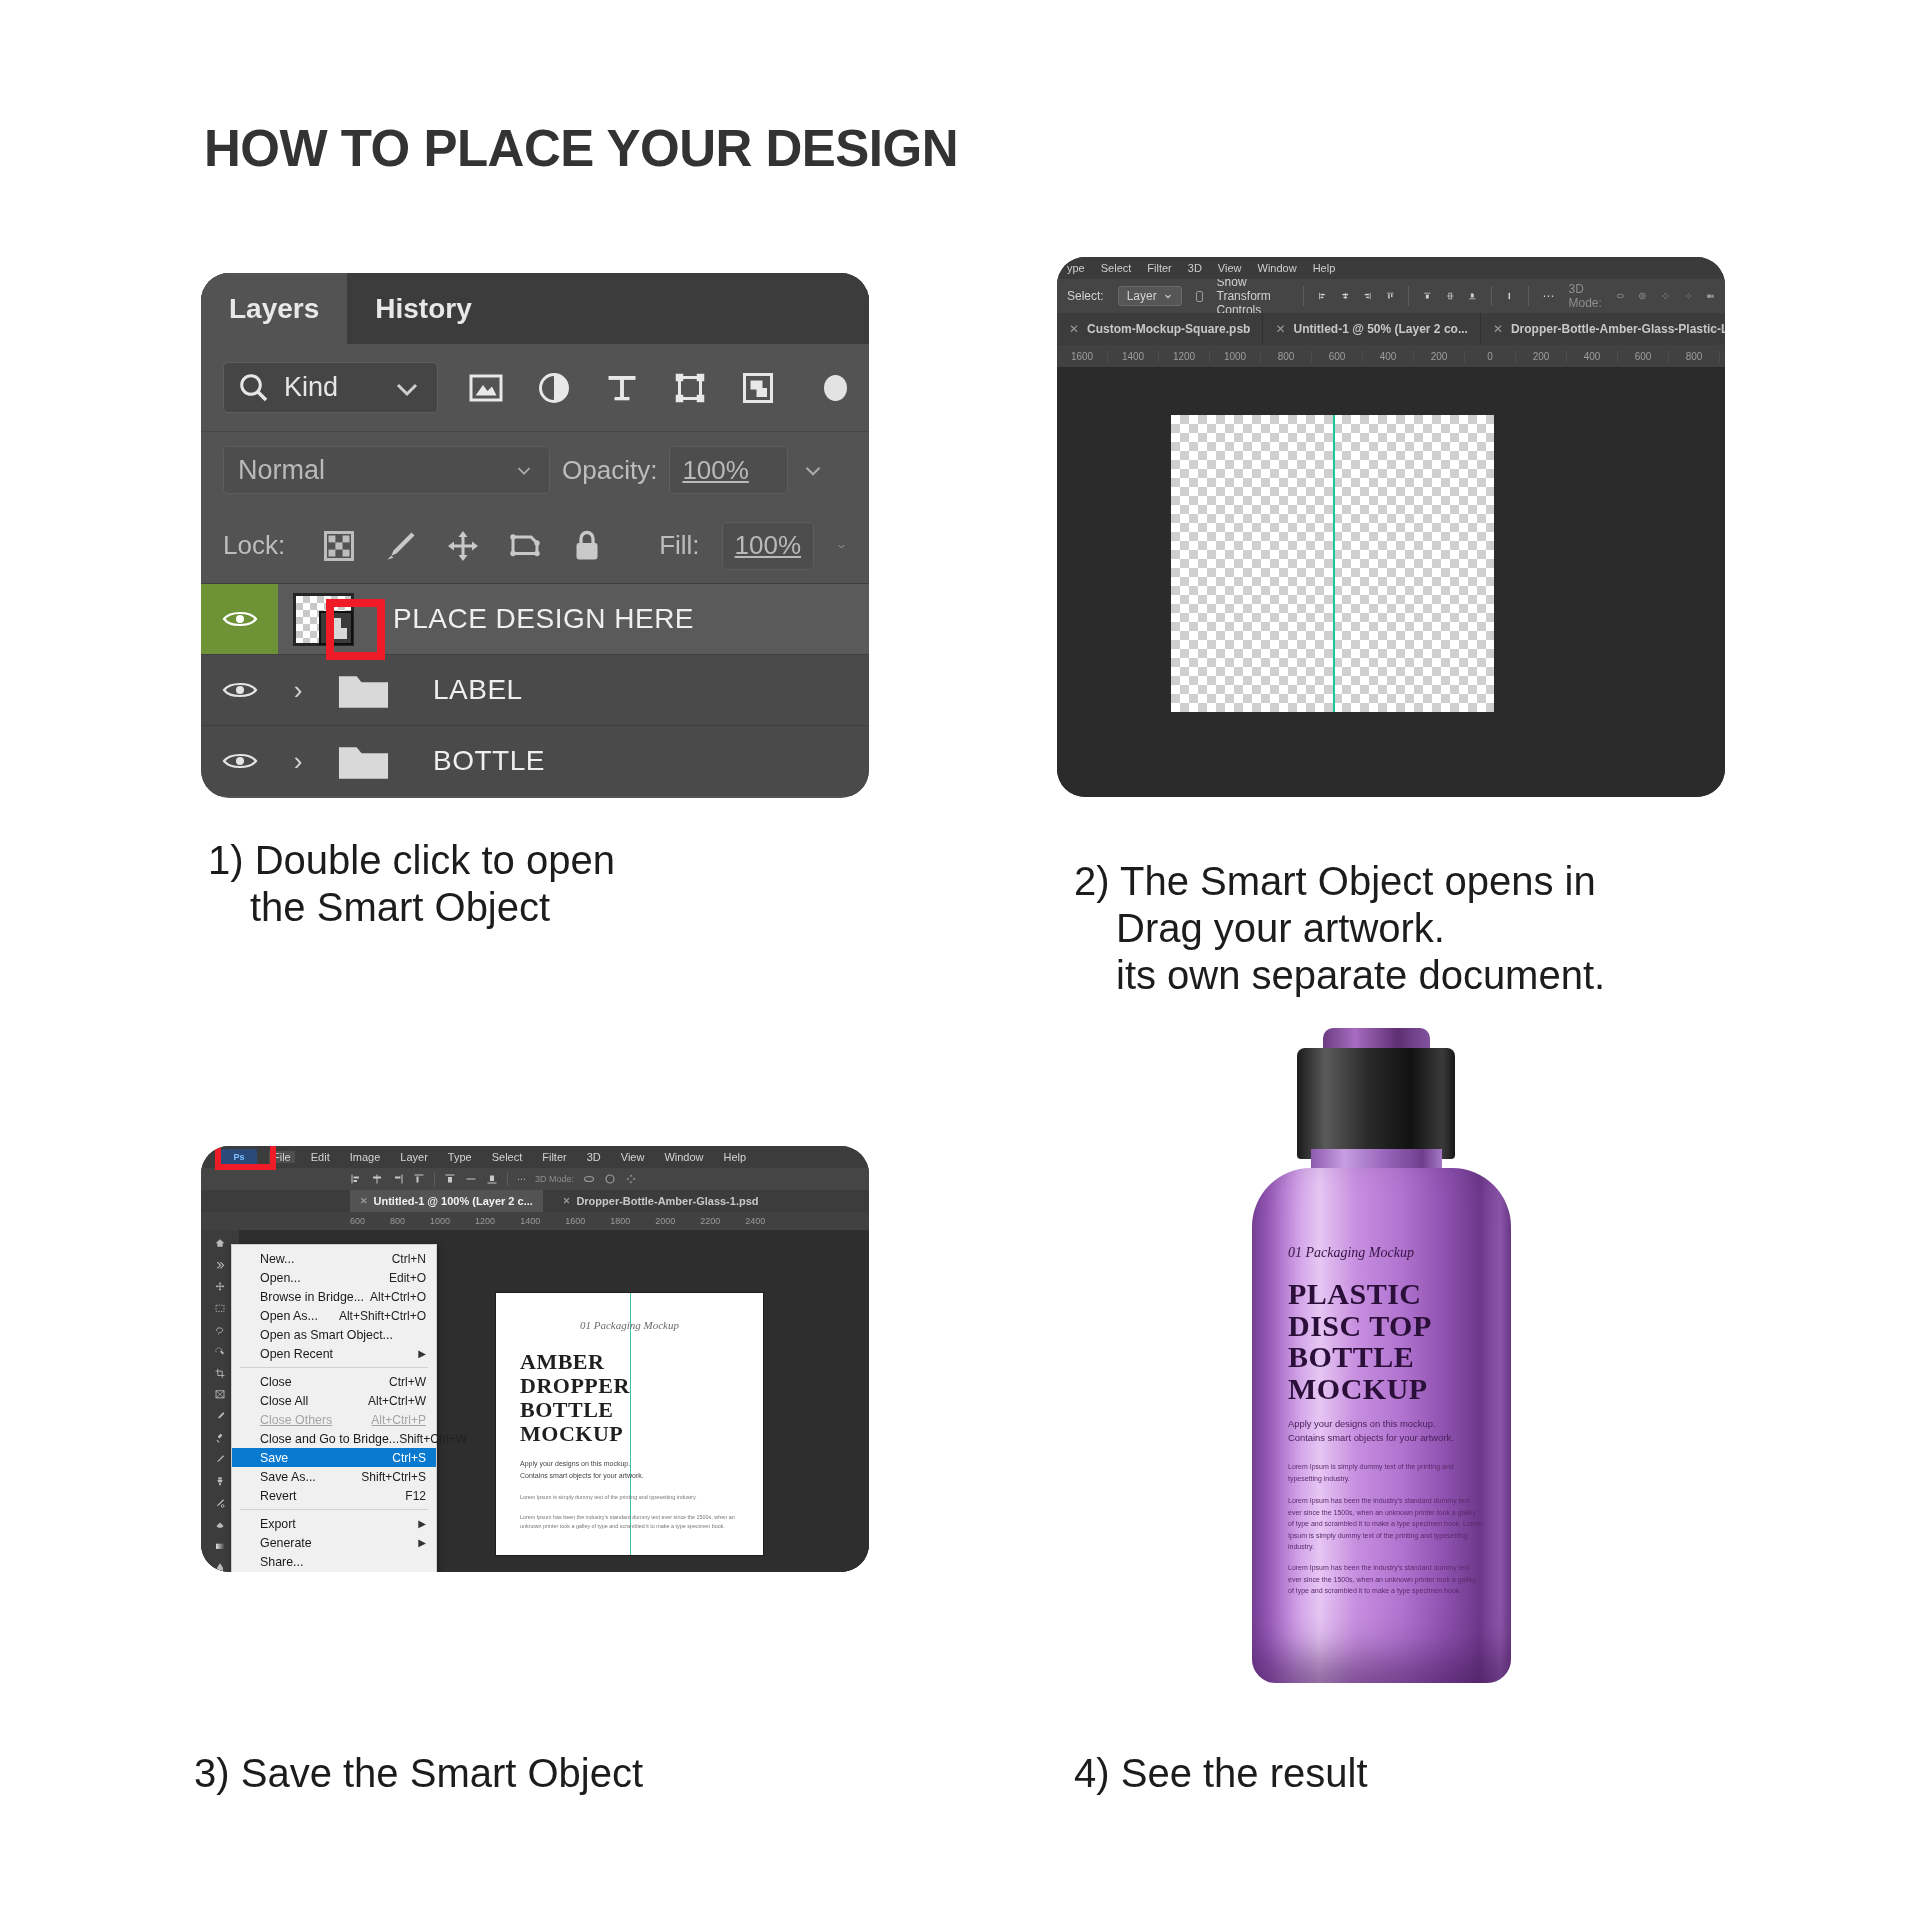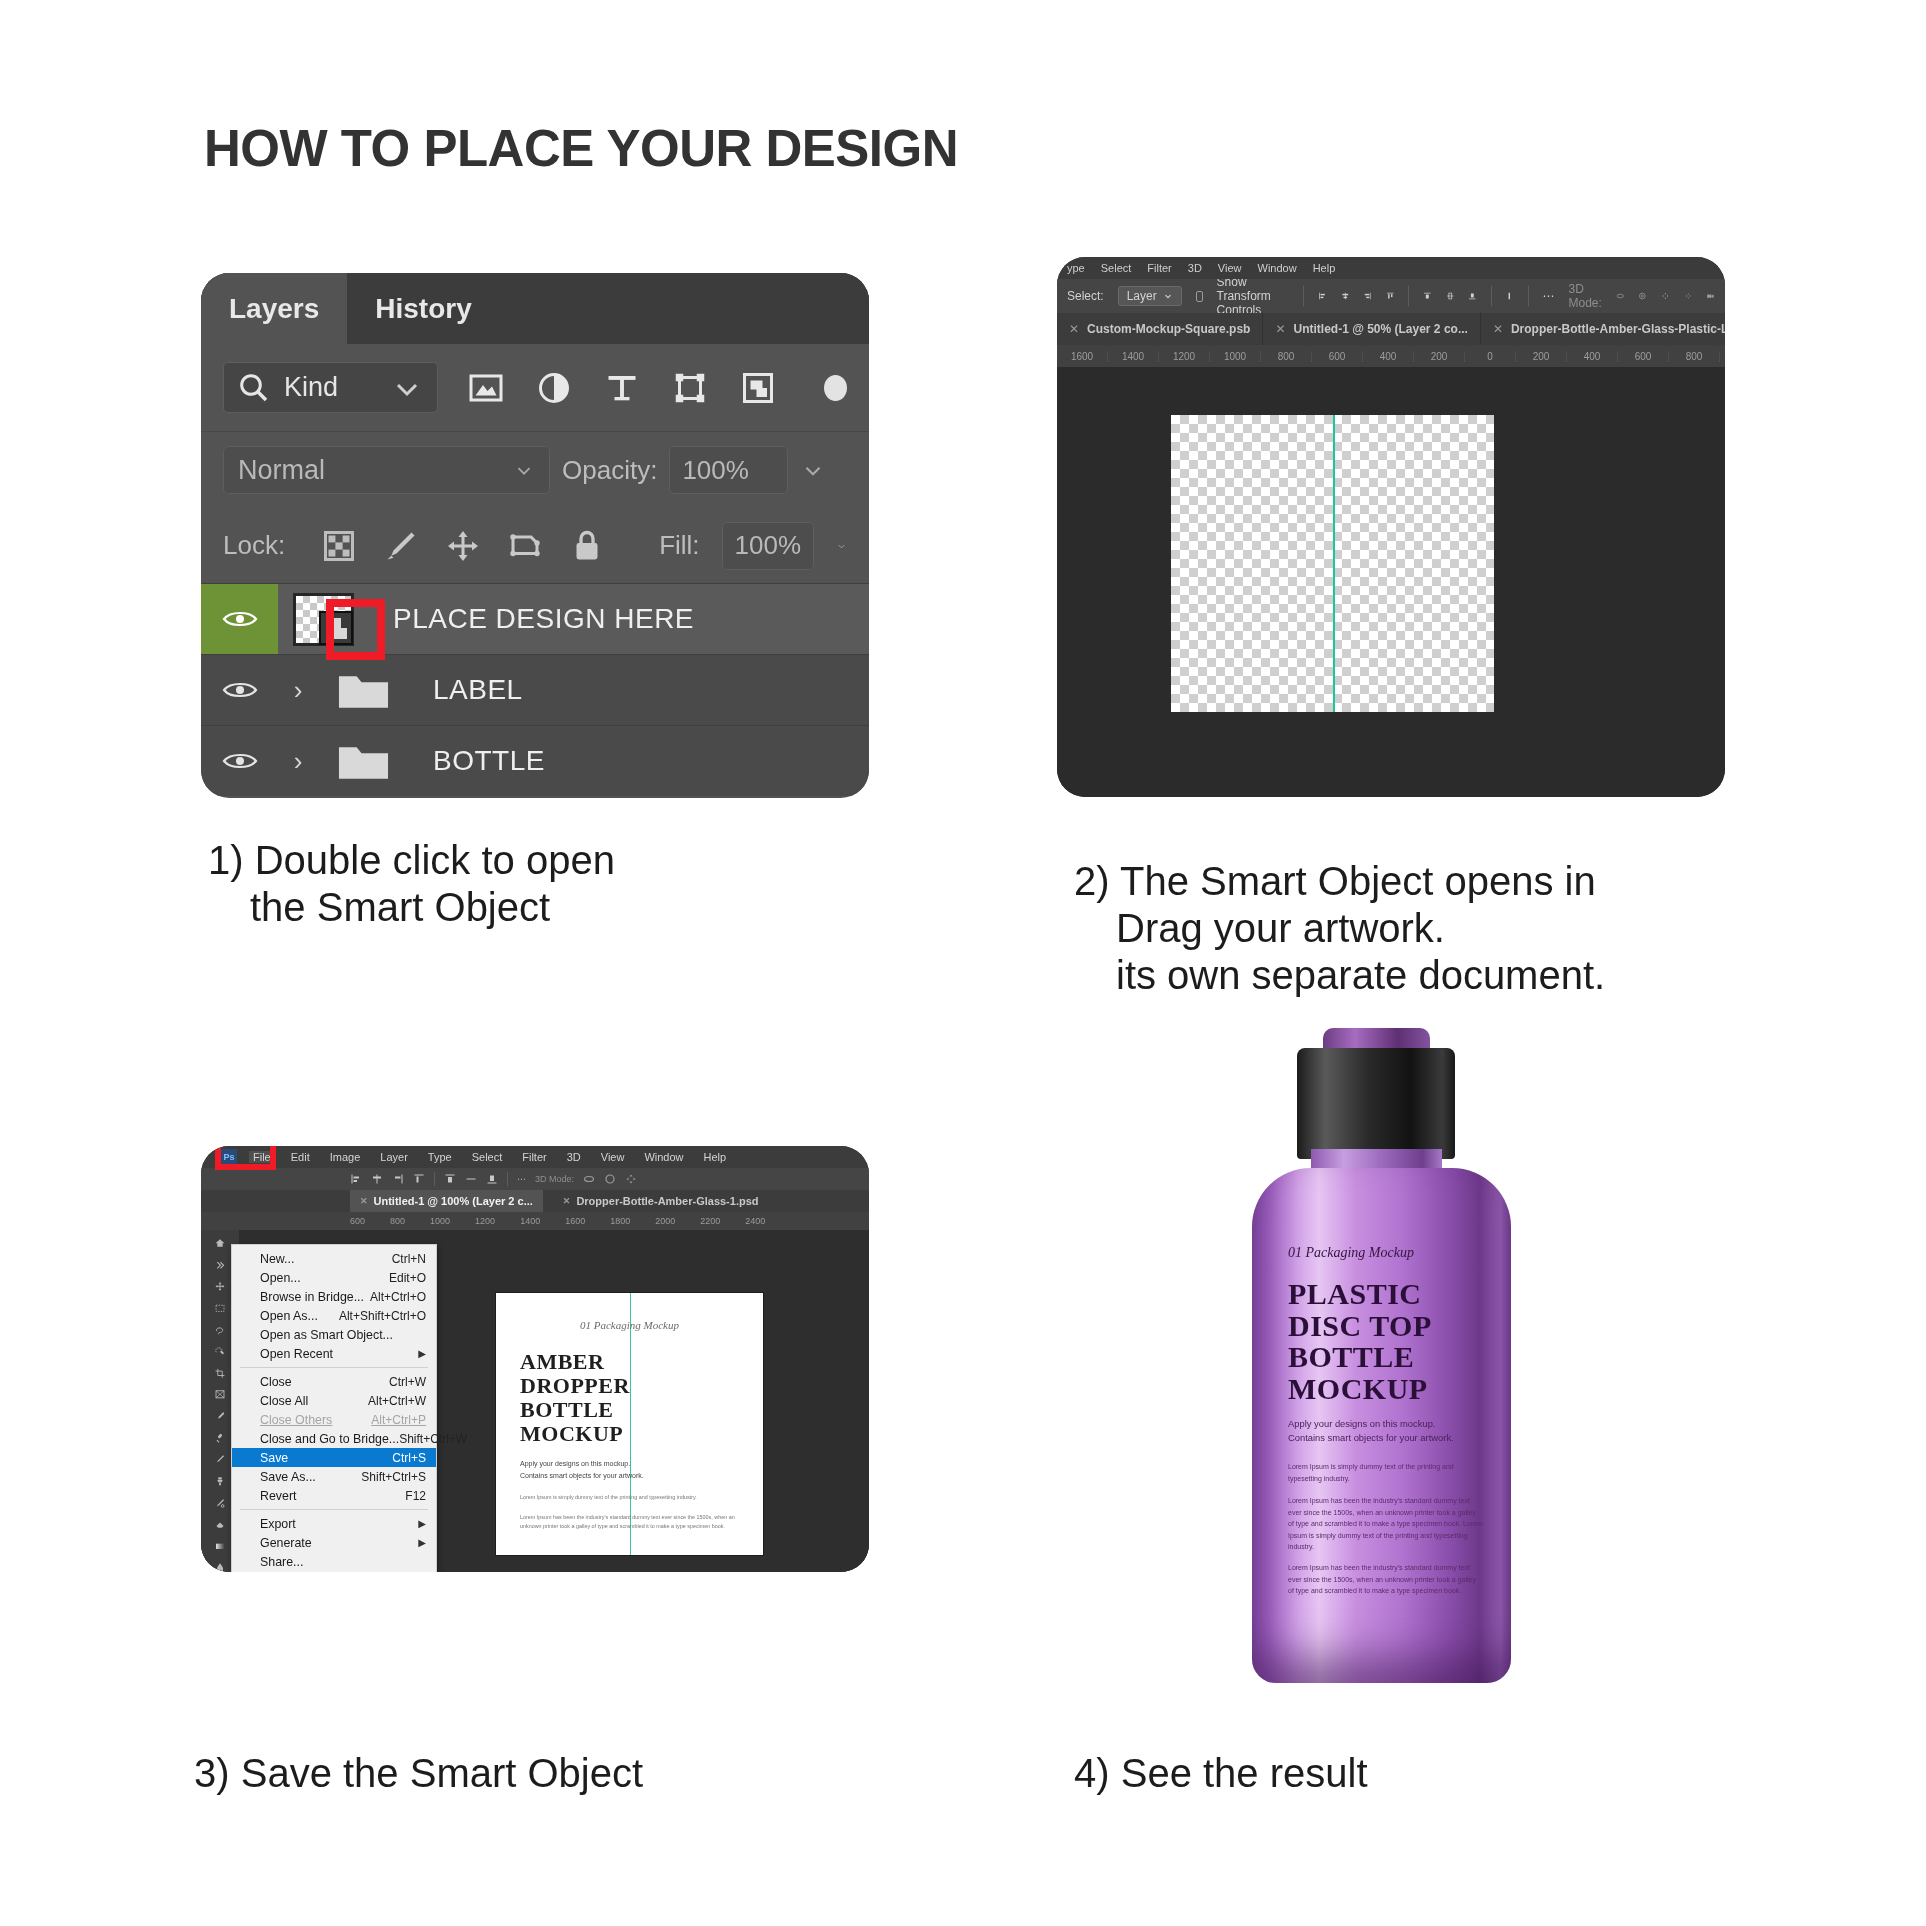--- a/index.html
+++ b/index.html
@@ -58,21 +58,21 @@
   .blend-select {
     width: 327px; height: 48px; background: #4d4d4d; border: 1px solid #5e5e5e;
     border-radius: 5px; display: flex; align-items: center; padding: 0 14px;
     color: #b9b9b9; font-size: 27px;
   }
   .blend-select .cv { flex:1; }
   .lbl { color: #bdbdbd; font-size: 26px; white-space: nowrap; }
   .numfield {
     width: 119px; height: 48px; background: #4d4d4d; border: 1px solid #5e5e5e;
     border-radius: 5px; display:flex; align-items:center; padding: 0 12px;
-    color: #b9b9b9; font-size: 26px;
+    color: #b9b9b9; font-size: 26px; text-decoration: underline;
   }
   .numfield .nv { flex: 1; }
 
   .ps-lockrow {
     height: 75px; display: flex; align-items: center; padding: 0 22px; gap: 22px;
     background: #535353;
   }
   .lock-icons { display: flex; align-items: center; gap: 26px; margin-left: 14px; }
 
   .layer-row { height: 71px; display: flex; align-items: center; background: #4a4a4a;
@@ -128,21 +128,21 @@
       linear-gradient(45deg,#cfcfcf 25%,transparent 25%,transparent 75%,#cfcfcf 75%),
       linear-gradient(45deg,#cfcfcf 25%,transparent 25%,transparent 75%,#cfcfcf 75%);
     background-size: 18px 18px; background-position: 0 0, 9px 9px; background-color:#ffffff;
   }
   .guide { position:absolute; left:50%; top:0; bottom:0; width:2px; background:#19c79a; }
 
   
   #panel-menu { left: 201px; top: 1146px; width: 668px; height: 426px; background: #2e2e2e; }
   .m3-top { height: 22px; background:#3c3c3c; display:flex; align-items:center; gap:12px;
             padding-left:20px; font-size:11px; color:#d4d4d4;}
-  .m3-ps { width:16px;height:16px;background:#2a4a7a;color:#7cc0ff;font-size:9px;font-weight:700;
+  .m3-ps { width:36px;height:16px;background:#2a4a7a;color:#7cc0ff;font-size:9px;font-weight:700;
            display:flex;align-items:center;justify-content:center; border-radius:2px;}
   .m3-menu-item { padding: 0 4px; }
   .m3-menu-item.hl { background:#4f4f4f; }
   .m3-optionbar { height:22px; background:#454545; display:flex; align-items:center;
                   gap:9px; padding-left:149px; font-size:9px; color:#c8c8c8; }
   .m3-tabbar { height:22px; background:#3c3c3c; display:flex; align-items:center;
                padding-left:149px; font-size:11px; color:#c9c9c9; font-weight:700; gap:10px;}
   .m3-tab { display:flex; align-items:center; gap:6px; padding:0 10px; height:100%;}
   .m3-tab.active { background:#535353; color:#f2f2f2;}
   .m3-ruler { height:18px; background:#414141; display:flex; align-items:center;

